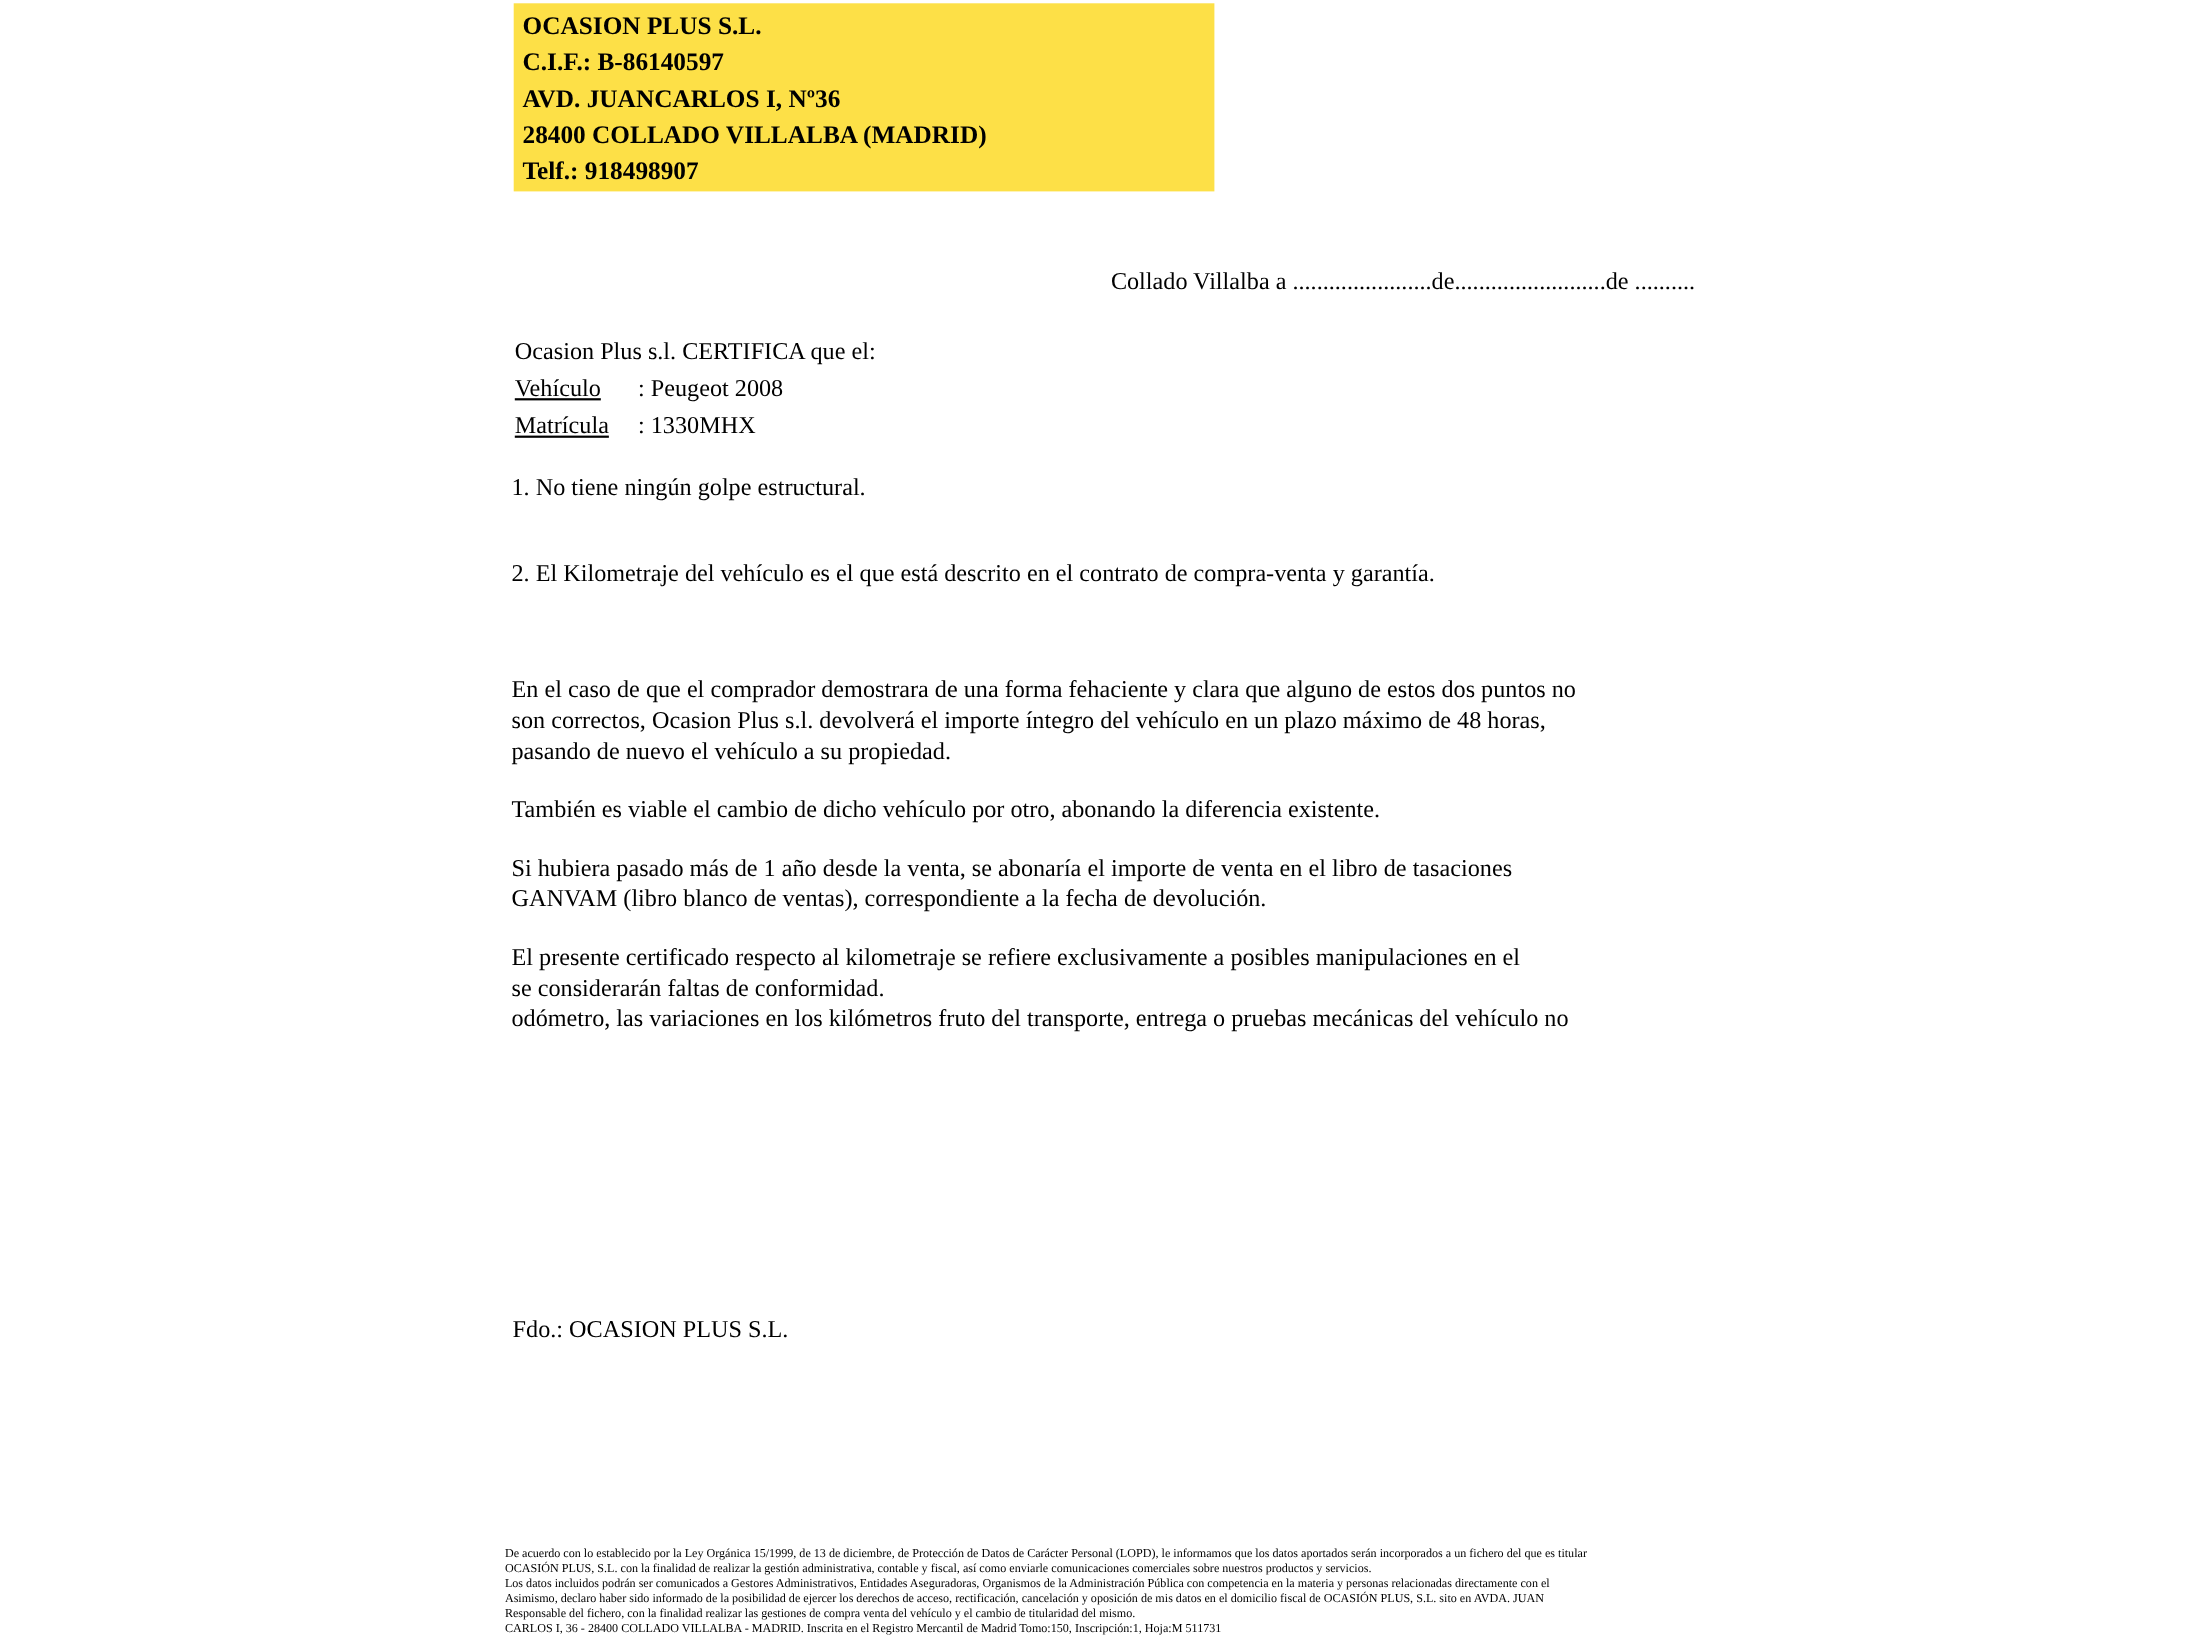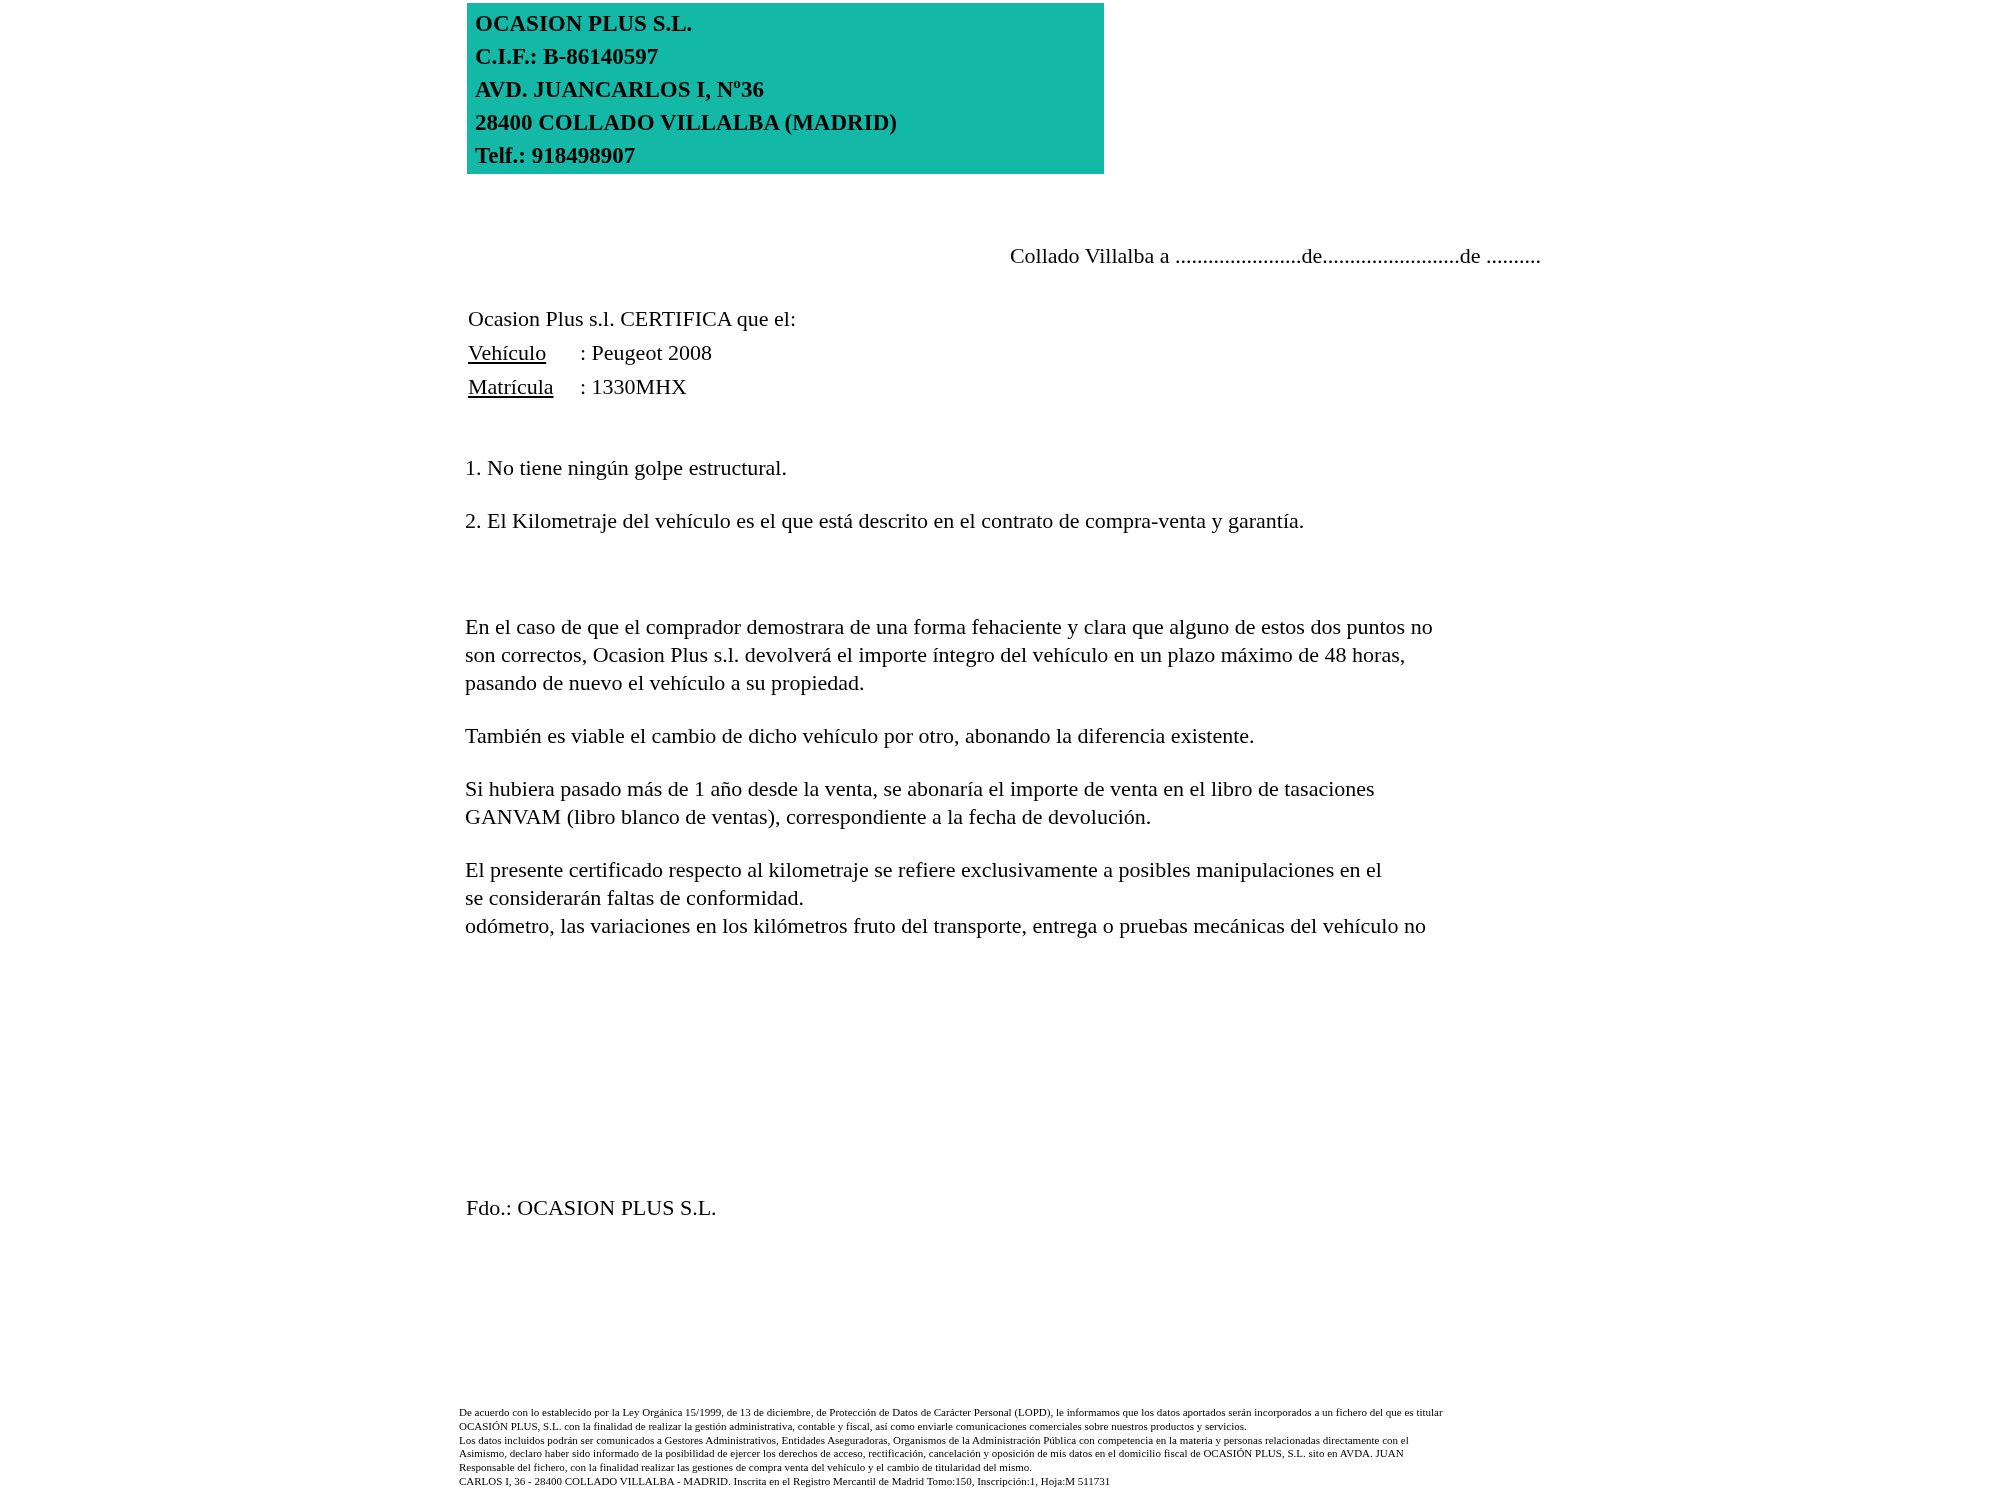--- a/index.html
+++ b/index.html
@@ -11,21 +11,21 @@
     color: #000000;
     font-family: "Liberation Serif", "DejaVu Serif", serif;
     overflow: hidden;
   }
   .header-box {
     position: absolute;
     left: 467px;
     top: 3px;
     width: 637px;
     height: 171px;
-    background: #14b8a6;
+    background: #fde047;
     padding: 4px 0 0 8px;
     box-sizing: border-box;
   }
   .header-line {
     font-weight: bold;
     font-size: 23px;
     line-height: 33px;
     white-space: nowrap;
   }
   .date-line {
@@ -46,21 +46,21 @@
   }
   .cert-row { white-space: nowrap; }
   .cert-label-wrap { display: inline-block; min-width: 112px; }
   .cert-label-underline { text-decoration: underline; }
   .point {
     position: absolute;
     left: 465px;
     font-size: 22px;
     white-space: nowrap;
   }
-  .point-1 { top: 455px; }
+  .point-1 { top: 430px; }
   .point-2 { top: 508px; }
   .body-paragraphs {
     position: absolute;
     left: 465px;
     top: 613px;
     width: 1090px;
     font-size: 22px;
     line-height: 28px;
   }
   .paragraph { margin: 0 0 25px 0; }

